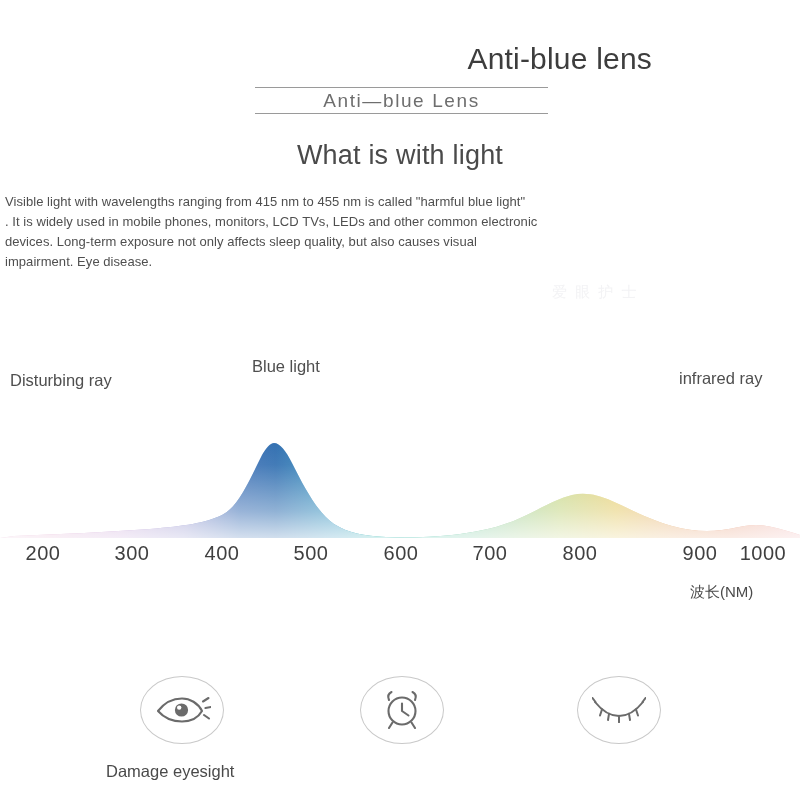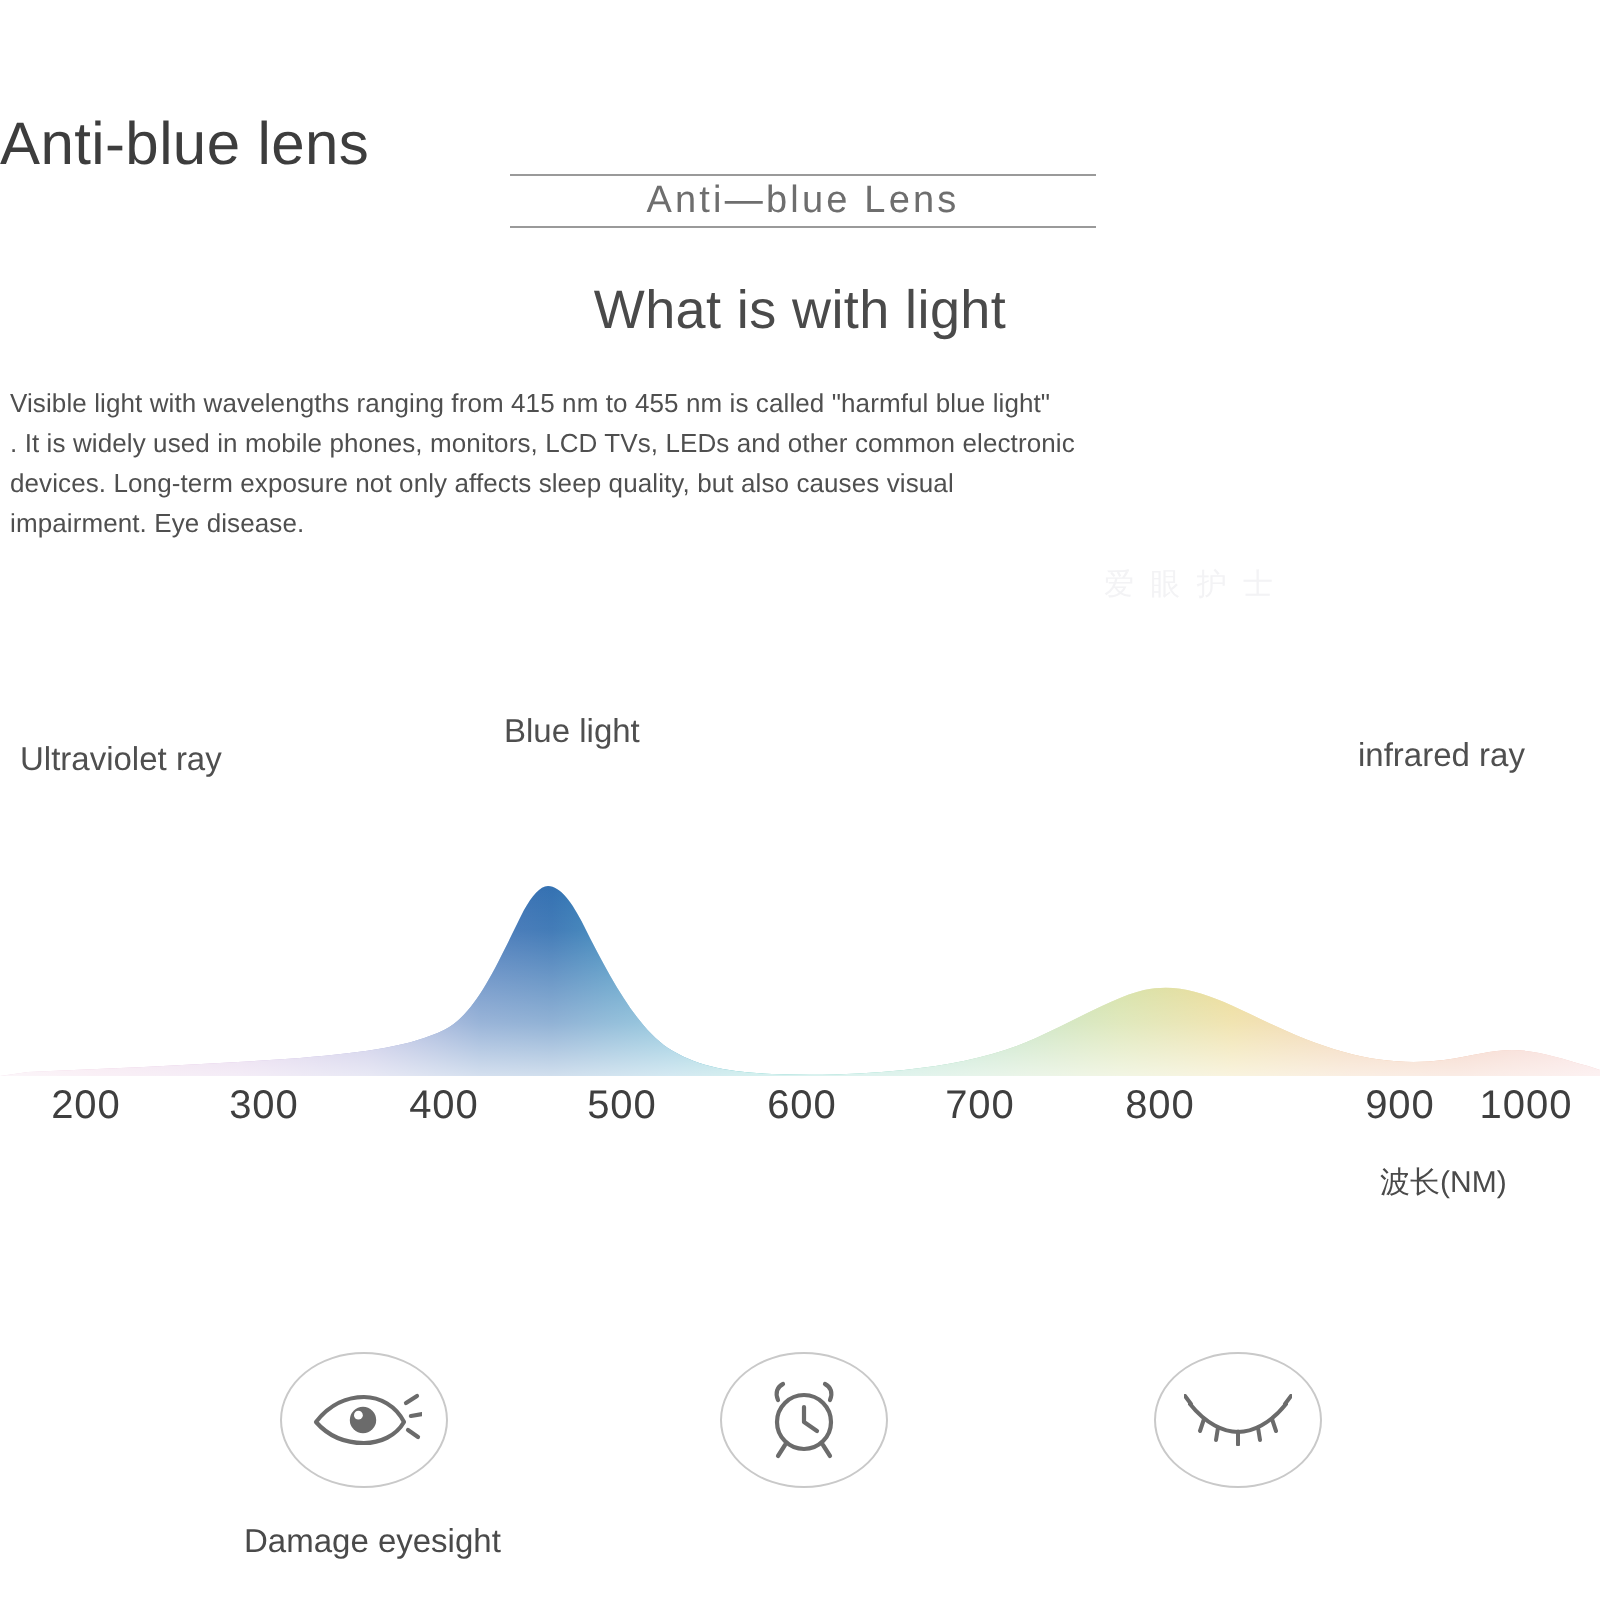--- a/index.html
+++ b/index.html
@@ -20,23 +20,23 @@
   
   #header-block {
     position: absolute;
     left: 0;
     top: 0;
     width: 800px;
   }
   #main-title {
     position: absolute;
     left: 0;
-    top: 55px;
+    top: 41px;
     width: 652px;
-    text-align: left;
+    text-align: right;
     font-size: 30px;
     font-weight: 400;
     letter-spacing: 0.2px;
     color: #3d3d3d;
     line-height: 36px;
   }
   #subtitle-band {
     position: absolute;
     left: 255px;
     top: 87px;
@@ -177,21 +177,20 @@
     top: 50%;
     transform: translate(-50%, -50%);
     display: block;
   }
   .feature-label {
     position: absolute;
     font-size: 16.5px;
     color: #4a4a4a;
     line-height: 22px;
     white-space: nowrap;
-    margin-left: 16px;
   }
   #feature-0 { left: 140px; }
   #feature-1 { left: 360px; }
   #feature-2 { left: 577px; }
   #feature-label-0 { left: 106px; top: 84px; }
   #feature-label-1 { left: 296px; top: 83px; }
   #feature-label-2 { left: 575px; top: 88px; }
 </style>
 </head>
 <body>
@@ -205,21 +204,21 @@
 
 <div id="section-heading">What is with light</div>
 <div id="body-paragraph">Visible light with wavelengths ranging from 415 nm to 455 nm is called "harmful blue light"
 . It is widely used in mobile phones, monitors, LCD TVs, LEDs and other common electronic
  devices. Long-term exposure not only affects sleep quality, but also causes visual
 impairment. Eye disease.</div>
 <div id="watermark">爱 眼 护 士</div>
 
 <div id="spectrum-chart">
 
-  <div class="band-label" id="label-ultraviolet">Ultraviolet ray</div>
+  <div class="band-label" id="label-ultraviolet">Disturbing ray</div>
   <div class="band-label" id="label-bluelight">Blue light</div>
   <div class="band-label" id="label-infrared">infrared ray</div>
 
   <svg id="spectrum-svg" viewBox="0 0 800 133" preserveAspectRatio="none">
     <defs>
       <linearGradient id="hueGrad" x1="0" y1="0" x2="1" y2="0">
         <stop offset="0.000" stop-color="#efd2e4"></stop>
         <stop offset="0.060" stop-color="#e6b6d4"></stop>
         <stop offset="0.150" stop-color="#c9a4d8"></stop>
         <stop offset="0.230" stop-color="#8f8fcd"></stop>

